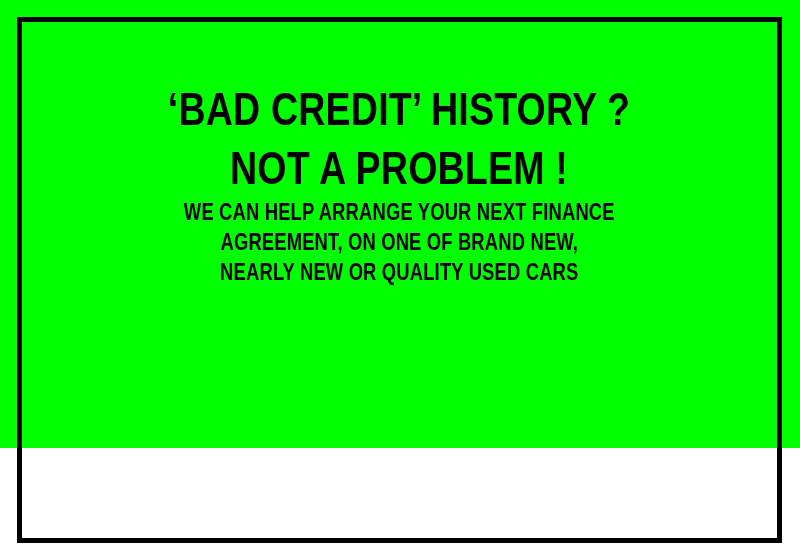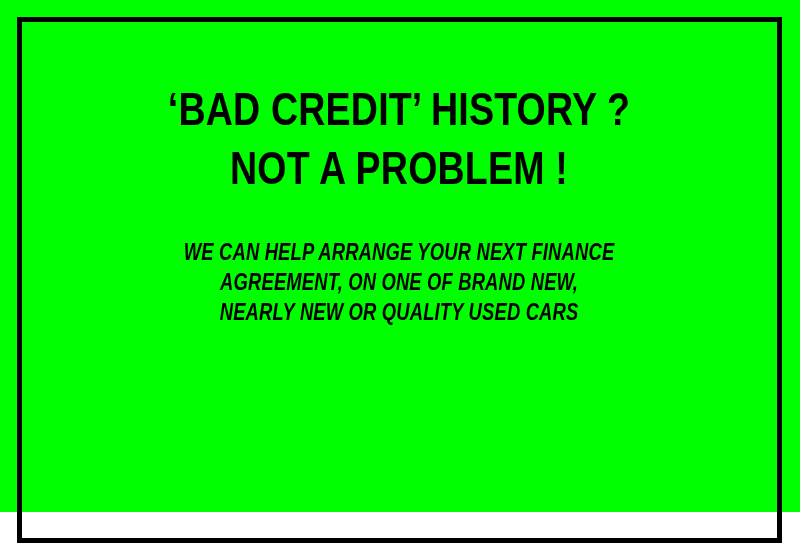--- a/index.html
+++ b/index.html
@@ -9,21 +9,21 @@
   body {
     width: 800px;
     height: 560px;
     overflow: hidden;
     font-family: "Liberation Sans", "DejaVu Sans", sans-serif;
   }
 
   #poster {
     position: relative;
     width: 800px;
-    height: 512px;
+    height: 448px;
     background: #00ff00;
     box-sizing: border-box;
     padding-left: 35px;
   }
 
   #frame {
     position: absolute;
     left: 17px;
     top: 17px;
     width: 765px;
@@ -62,22 +62,20 @@
   #headline-block {
     margin-top: 57px;
   }
   .headline {
     font-size: 47px;
     line-height: 59px;
   }
 
   
   #body-block {
-    margin-top: 40px;
-    font-style: italic;
   }
   .body-line {
     font-size: 23px;
     line-height: 30px;
   }
 
   
   #cta-block {
     margin-top: 33px;
   }

